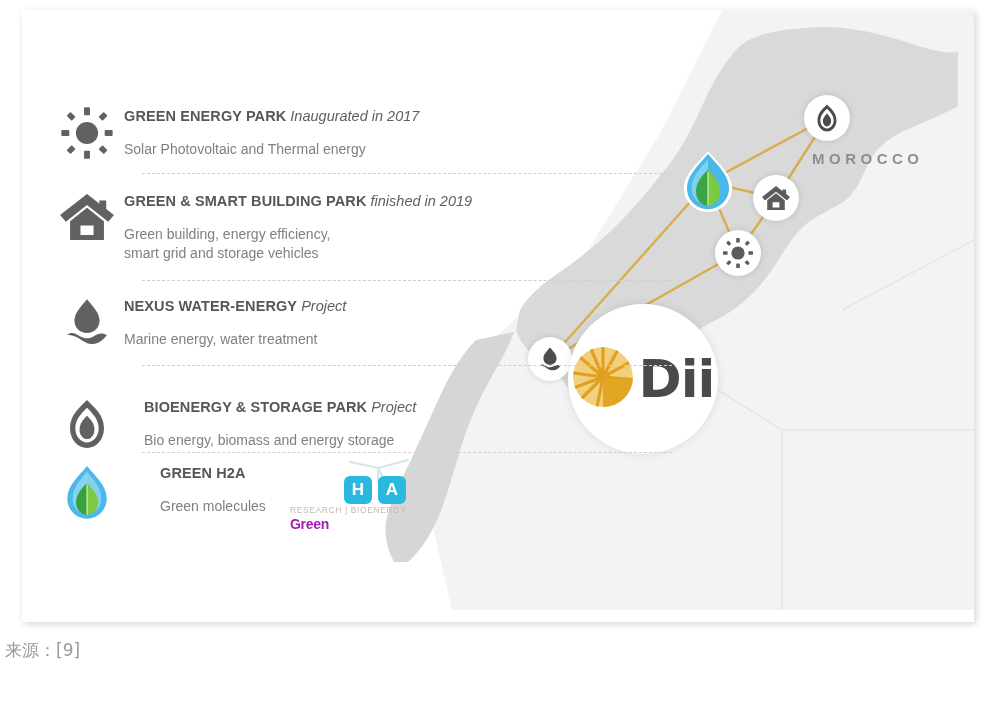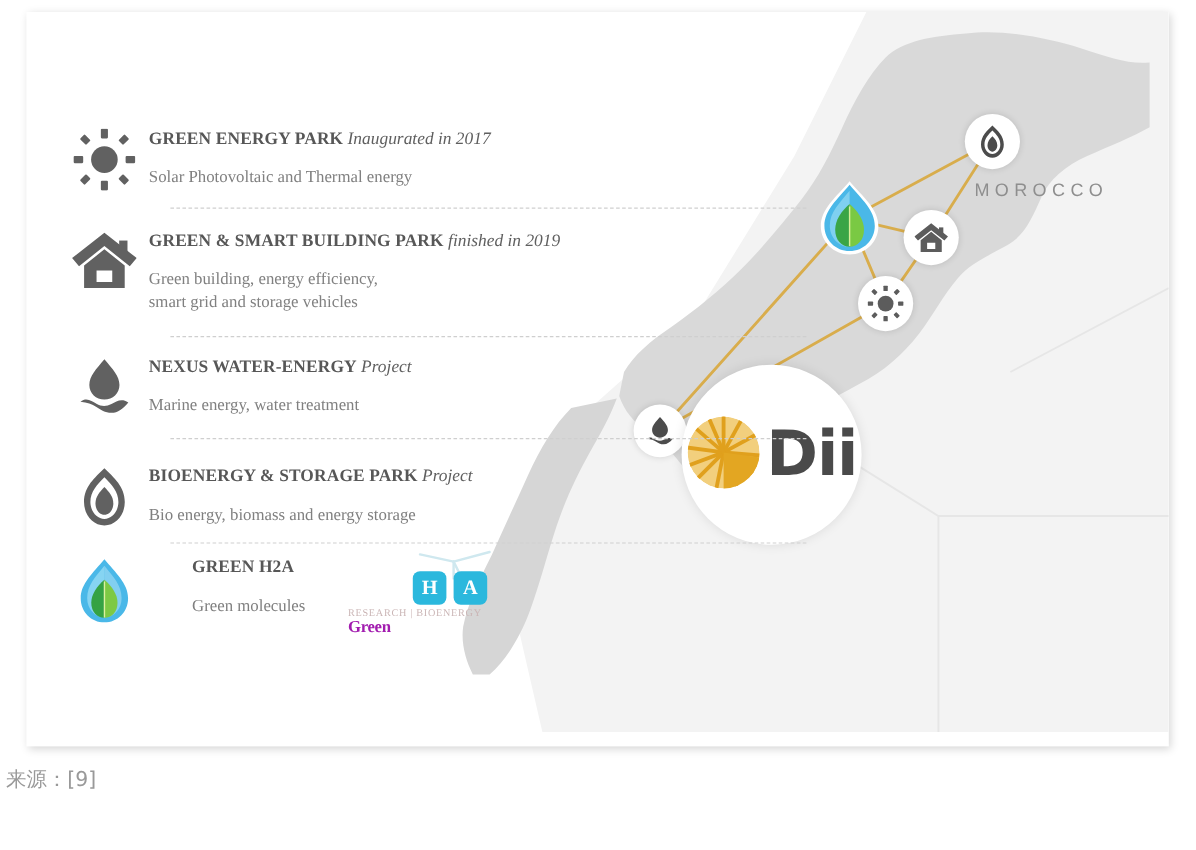--- a/index.html
+++ b/index.html
@@ -26,21 +26,21 @@
   
   #map-layer{position:absolute;inset:0;}
   #map-svg{position:absolute;left:0;top:0;}
 
   .morocco-label{
     position:absolute;
     left:790px;top:140px;
     font-size:15px;
     letter-spacing:4.5px;
     color:#8e8e8e;
-    font-weight:400;
+    font-weight:700;
     white-space:nowrap;
   }
 
   
   .marker{
     position:absolute;
     width:46px;height:46px;
     border-radius:50%;
     background:#ffffff;
     box-shadow:0 0 6px rgba(0,0,0,0.14);
@@ -69,21 +69,21 @@
     gap:3px;
   }
   #dii-badge .dii-word{
     font-family:"DejaVu Sans","Liberation Sans",sans-serif;
     font-size:52px;font-weight:700;color:#4a4a4a;
     letter-spacing:-1px;line-height:1;
     margin-left:2px;
   }
 
   
-  #legend{position:absolute;left:0;top:0;width:560px;height:612px;font-family:Liberation Serif, serif;}
+  #legend{position:absolute;left:0;top:0;width:560px;height:612px;}
   .legend-row{
     position:absolute;
     left:28px;
     width:520px;
     display:flex;
     align-items:flex-start;
   }
   .legend-row .icon-cell{
     width:74px;flex:0 0 74px;
     display:flex;align-items:flex-start;justify-content:center;
@@ -379,21 +379,21 @@
           <div class="legend-title">
             <span class="bold">NEXUS WATER-ENERGY</span>
             <span class="ital">Project</span>
           </div>
           <div class="legend-desc">Marine energy, water treatment</div>
         </div>
       </div>
 
       <div class="sep" style="top:355px;"></div>
 
-      <div class="legend-row" style="top:376px;">
+      <div class="legend-row" style="top:386px;gap:20px;">
         <div class="icon-cell">
           <span>
             <svg width="46" height="52" viewBox="0 0 26 28">
               <path fill="#616161" d="M13 0.5C8.5 5 3.4 9 3.4 16.5c0 6.1 4.3 11 9.6 11s9.6-4.9 9.6-11C22.6 9 17.5 5 13 0.5z
                                        M13 4.8c3.4 3.5 6.6 6.6 6.6 11.7 0 4.3-3 7.9-6.6 7.9s-6.6-3.6-6.6-7.9C6.4 11.4 9.6 8.3 13 4.8z"></path>
               <path fill="#616161" d="M13 9.4c-2.2 2.3-4.2 4.4-4.2 7.8 0 2.9 1.9 5.3 4.2 5.3s4.2-2.4 4.2-5.3c0-3.4-2-5.5-4.2-7.8z"></path>
             </svg>
           </span>
         </div>
         <div class="text-cell">

